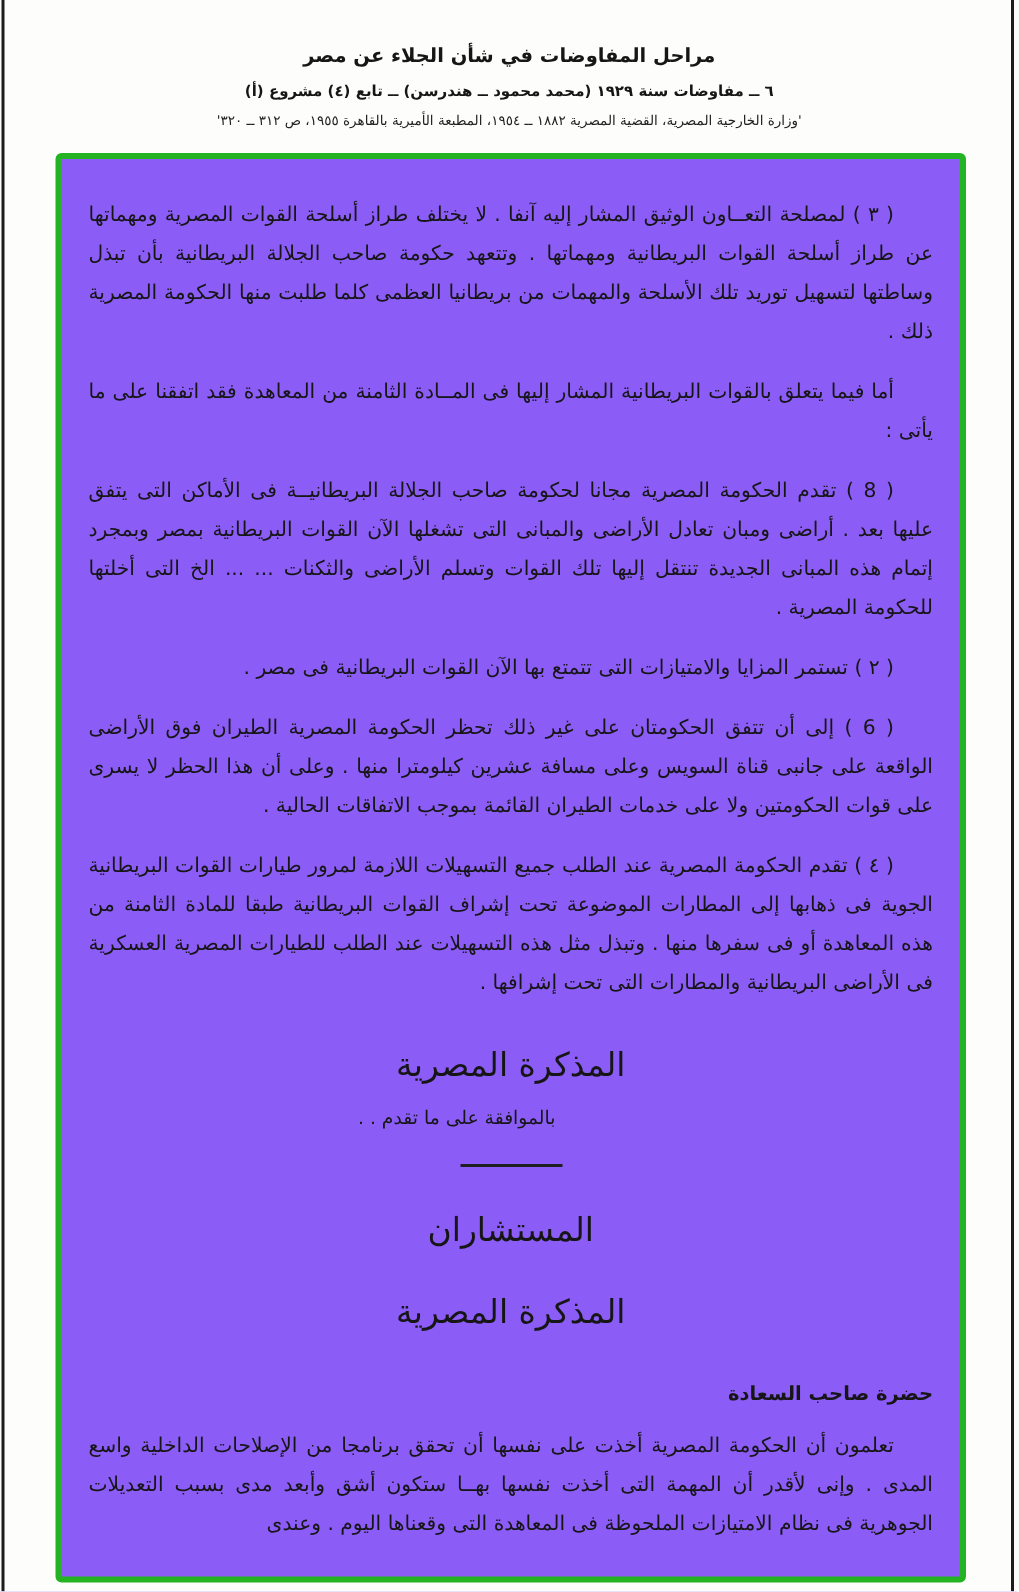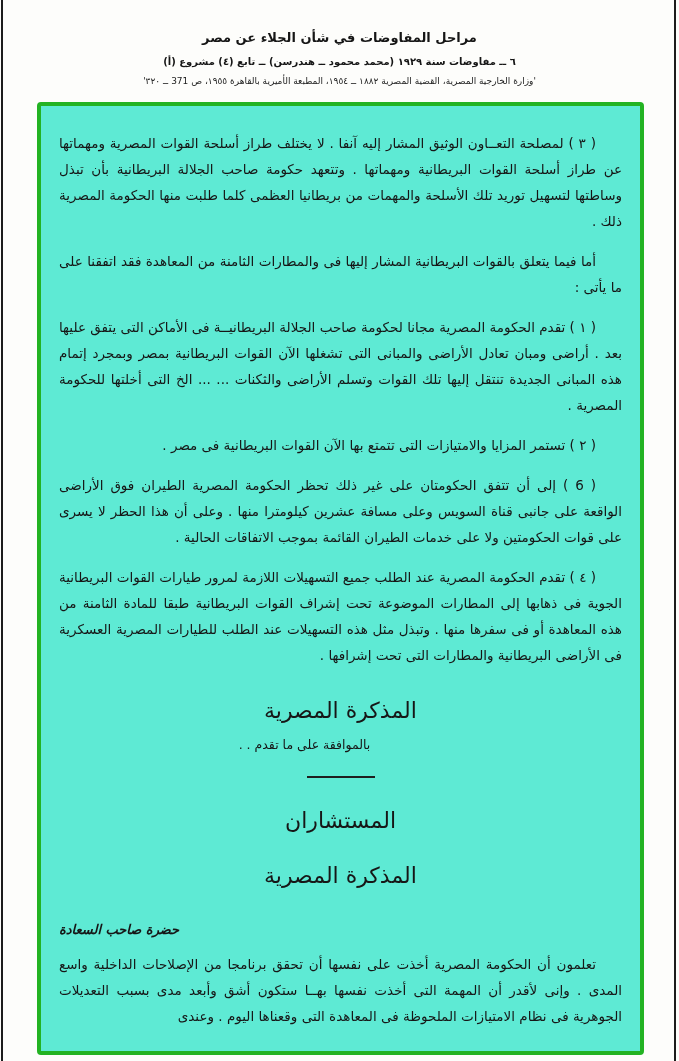--- a/index.html
+++ b/index.html
@@ -49,21 +49,21 @@
     color: #222;
     letter-spacing: 0.3px;
   }
 
   .green-box {
     margin: 16px 35px 0 37px;
     border: 4px solid #23b323;
     border-radius: 4px;
     padding: 10px 18px 22px 18px;
     box-sizing: border-box;
-    background: #5eead4;
+    background: #8b5cf6;
   }
 
   .para {
     font-size: 13.5px;
     line-height: 26px;
     text-align: justify;
     text-align-last: right;
     margin: 14px 0 0 0;
   }
   .para.indent {
@@ -87,46 +87,45 @@
   .rule {
     width: 68px;
     height: 2px;
     background: #1f1f1f;
     margin: 24px auto 4px auto;
   }
 
   .salutation {
     font-size: 13px;
     font-weight: bold;
-    text-align: left;
+    text-align: right;
     margin: 34px 0 0 0;
-    font-style: italic;
   }
 </style>
 </head>
 <body>
 
 <div class="page">
 
   <div class="scan-edge left"></div>
   <div class="scan-edge right"></div>
 
   <header class="doc-header">
     <div class="title">مراحل المفاوضات في شأن الجلاء عن مصر</div>
     <div class="subtitle">٦ ــ مفاوضات سنة ١٩٢٩ (محمد محمود ــ هندرسن) ــ تابع (٤) مشروع (أ)</div>
-    <div class="source">'وزارة الخارجية المصرية، القضية المصرية ١٨٨٢ ــ ١٩٥٤، المطبعة الأميرية بالقاهرة ١٩٥٥، ص 371 ــ ٣٢٠'</div>
+    <div class="source">'وزارة الخارجية المصرية، القضية المصرية ١٨٨٢ ــ ١٩٥٤، المطبعة الأميرية بالقاهرة ١٩٥٥، ص ٣١٢ ــ ٣٢٠'</div>
   </header>
 
   <section class="green-box">
 
     <p class="para indent">( ٣ ) لمصلحة التعــاون الوثيق المشار إليه آنفا . لا يختلف طراز أسلحة القوات المصرية ومهماتها عن طراز أسلحة القوات البريطانية ومهماتها . وتتعهد حكومة صاحب الجلالة البريطانية بأن تبذل وساطتها لتسهيل توريد تلك الأسلحة والمهمات من بريطانيا العظمى كلما طلبت منها الحكومة المصرية ذلك .</p>
 
-    <p class="para indent">أما فيما يتعلق بالقوات البريطانية المشار إليها فى والمطارات الثامنة من المعاهدة فقد اتفقنا على ما يأتى :</p>
+    <p class="para indent">أما فيما يتعلق بالقوات البريطانية المشار إليها فى المــادة الثامنة من المعاهدة فقد اتفقنا على ما يأتى :</p>
 
-    <p class="para indent">( ١ ) تقدم الحكومة المصرية مجانا لحكومة صاحب الجلالة البريطانيــة فى الأماكن التى يتفق عليها بعد . أراضى ومبان تعادل الأراضى والمبانى التى تشغلها الآن القوات البريطانية بمصر وبمجرد إتمام هذه المبانى الجديدة تنتقل إليها تلك القوات وتسلم الأراضى والثكنات ... ... الخ التى أخلتها للحكومة المصرية .</p>
+    <p class="para indent">( 8 ) تقدم الحكومة المصرية مجانا لحكومة صاحب الجلالة البريطانيــة فى الأماكن التى يتفق عليها بعد . أراضى ومبان تعادل الأراضى والمبانى التى تشغلها الآن القوات البريطانية بمصر وبمجرد إتمام هذه المبانى الجديدة تنتقل إليها تلك القوات وتسلم الأراضى والثكنات ... ... الخ التى أخلتها للحكومة المصرية .</p>
     <p class="para indent">( ٢ ) تستمر المزايا والامتيازات التى تتمتع بها الآن القوات البريطانية فى مصر .</p>
     <p class="para indent">( 6 ) إلى أن تتفق الحكومتان على غير ذلك تحظر الحكومة المصرية الطيران فوق الأراضى الواقعة على جانبى قناة السويس وعلى مسافة عشرين كيلومترا منها . وعلى أن هذا الحظر لا يسرى على قوات الحكومتين ولا على خدمات الطيران القائمة بموجب الاتفاقات الحالية .</p>
     <p class="para indent">( ٤ ) تقدم الحكومة المصرية عند الطلب جميع التسهيلات اللازمة لمرور طيارات القوات البريطانية الجوية فى ذهابها إلى المطارات الموضوعة تحت إشراف القوات البريطانية طبقا للمادة الثامنة من هذه المعاهدة أو فى سفرها منها . وتبذل مثل هذه التسهيلات عند الطلب للطيارات المصرية العسكرية فى الأراضى البريطانية والمطارات التى تحت إشرافها .</p>
 
     <h2 class="memo-heading">المذكرة المصرية</h2>
 
     <p class="approval">بالموافقة على ما تقدم . .</p>
 
     <div class="rule"></div>
 

